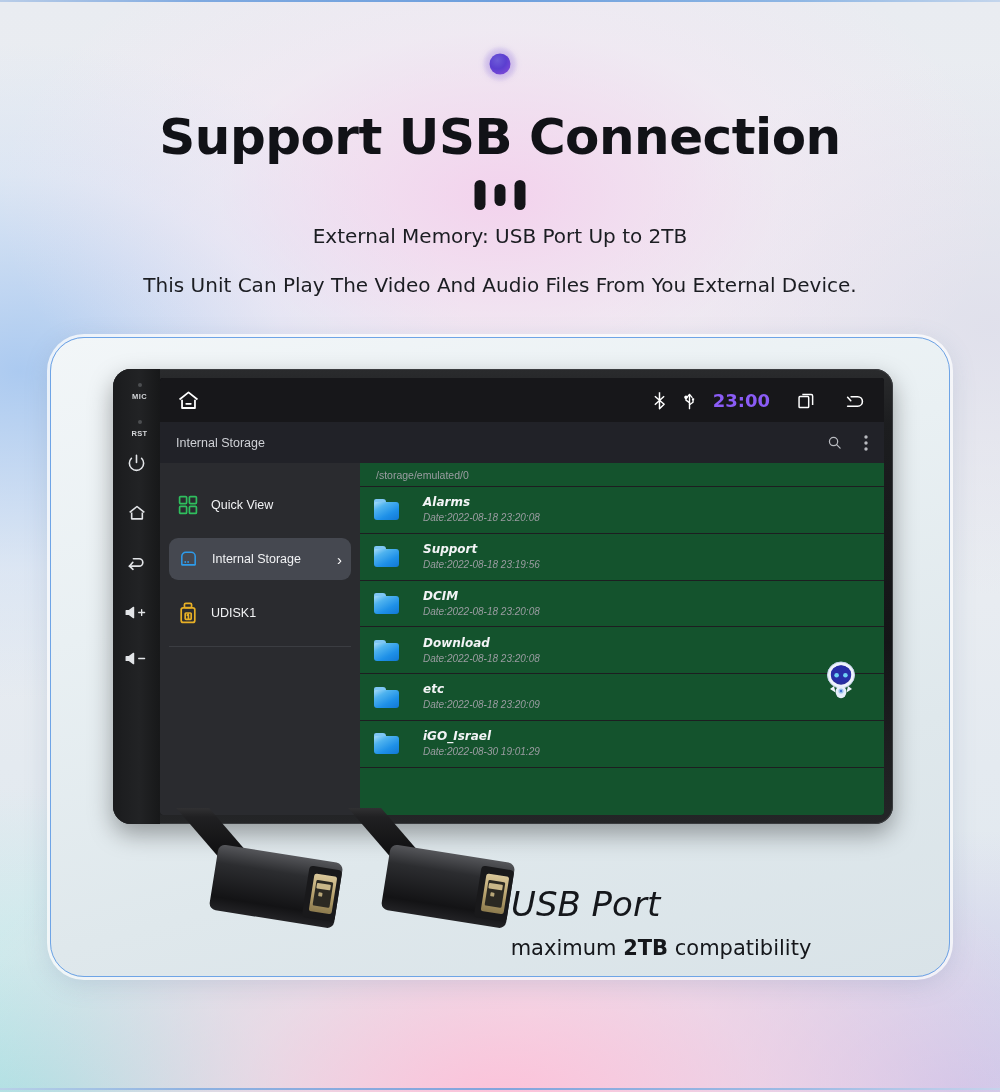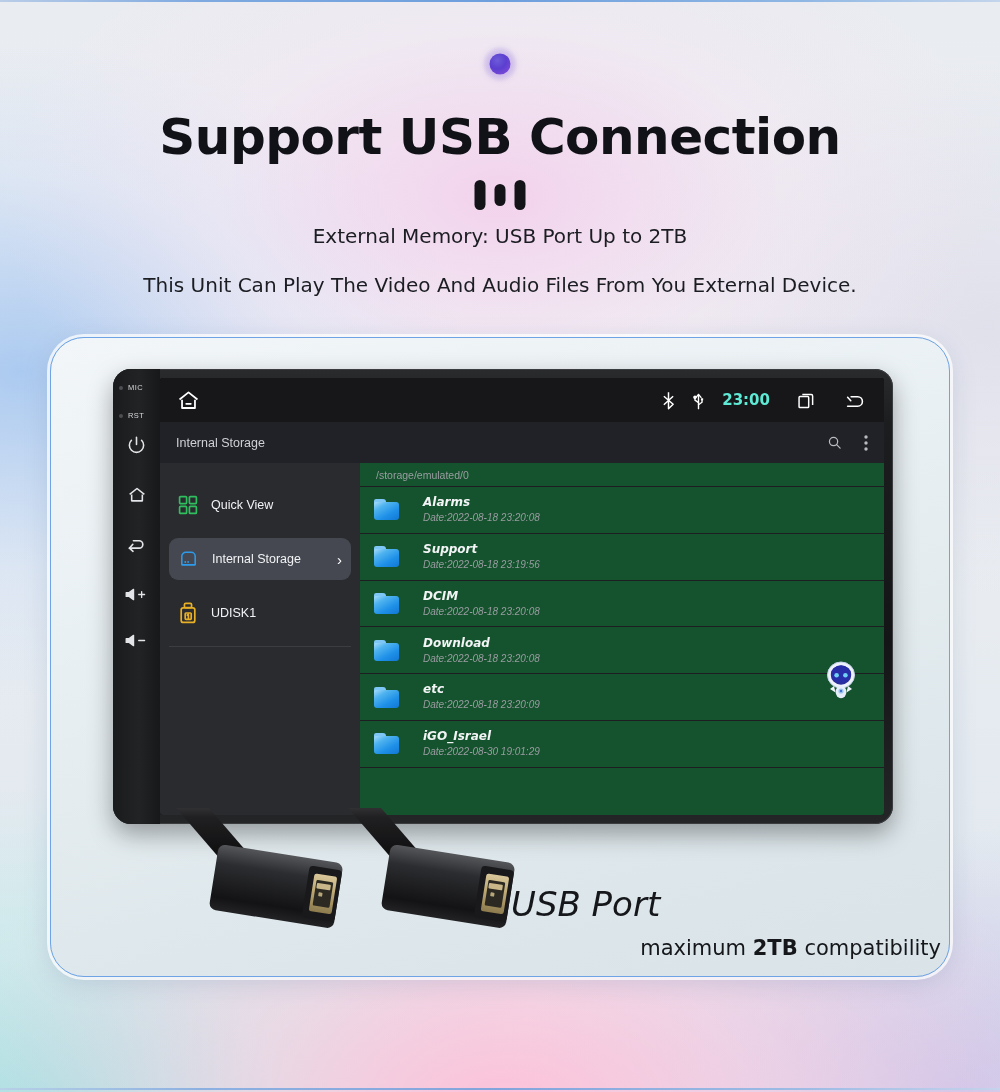--- a/index.html
+++ b/index.html
@@ -67,33 +67,33 @@
     border-radius:18px;
     background:linear-gradient(180deg,#2a2b2d 0%,#1c1d1f 12%,#141517 60%,#242527 100%);
     box-shadow:0 10px 24px rgba(0,0,0,.35), inset 0 0 0 1px #3a3c3f;
     overflow:hidden; }
 
   
   #rail { position:absolute; left:0; top:0; width:47px; height:100%;
     background:linear-gradient(90deg,#1a1b1d 0%,#222325 55%,#171819 100%);
     display:flex; flex-direction:column; align-items:center; }
   .rail-led { display:flex; align-items:center; gap:5px; color:#d5d7da;
-    font-size:7.5px; font-weight:normal; letter-spacing:.4px; width:100%; padding-left:6px; }
+    font-size:7.5px; font-weight:bold; letter-spacing:.4px; width:100%; padding-left:6px;flex-direction:column; }
   .rail-led .dot { width:4px; height:4px; border-radius:50%; background:#4c4e51; flex:none; }
   .rail-btn { color:#e3e5e8; display:flex; align-items:center; justify-content:center; }
 
   
   #screen { position:absolute; left:47px; top:9px; right:9px; bottom:9px;
     background:#0a0a0c; border-radius:3px; overflow:hidden; }
 
   
   #statusbar { height:44px; background:#17171a; display:flex; align-items:center;
     padding:0 16px; position:relative; }
   #sb-right { margin-left:auto; display:flex; align-items:center; gap:17px; color:#fff; }
-  #clock { font-size:15px; font-weight:bold; color:#5eead4; font-family:"DejaVu Sans", sans-serif; }
+  #clock { font-size:18px; font-weight:bold; color:#8b5cf6; font-family:"DejaVu Sans", sans-serif; }
 
   
   #toolbar { height:41px; background:#212228; display:flex; align-items:center;
     padding:0 16px; }
   #toolbar .tb-title { font-size:12.5px; color:#cfd1d6; }
   #tb-actions { margin-left:auto; display:flex; align-items:center; gap:22px; }
 
   
   #body { display:flex; height:calc(100% - 85px); }
   #side { width:200px; background:#2a2b2f; padding-top:9px; }
@@ -122,21 +122,21 @@
 
   
   #robot { position:absolute; right:20px; top:196px; width:46px; height:44px; }
 
   
   #cables { position:absolute; left:0; top:470px; width:900px; height:170px; }
 
   #usbtext { position:absolute; left:0; top:546px; width:900px; text-align:center; }
   #usb-title { position:absolute; left:460px; top:0; width:330px; text-align:left;
     font-size:34px; color:#15171b; font-family:"DejaVu Sans", sans-serif; font-weight:400;font-style:italic; }
-  #usb-sub { position:absolute; left:330px; top:52px; width:560px; text-align:right;
+  #usb-sub { position:absolute; left:330px; top:52px; width:560px; text-align:center;
     font-size:21px; color:#15171b; font-family:"DejaVu Sans", sans-serif; }
   #usb-sub b { font-weight:bold; }
 </style>
 </head>
 <body>
 
 <div id="bg"></div>
 <div class="edge-line edge-top"></div>
 <div class="edge-line edge-bot"></div>
 

